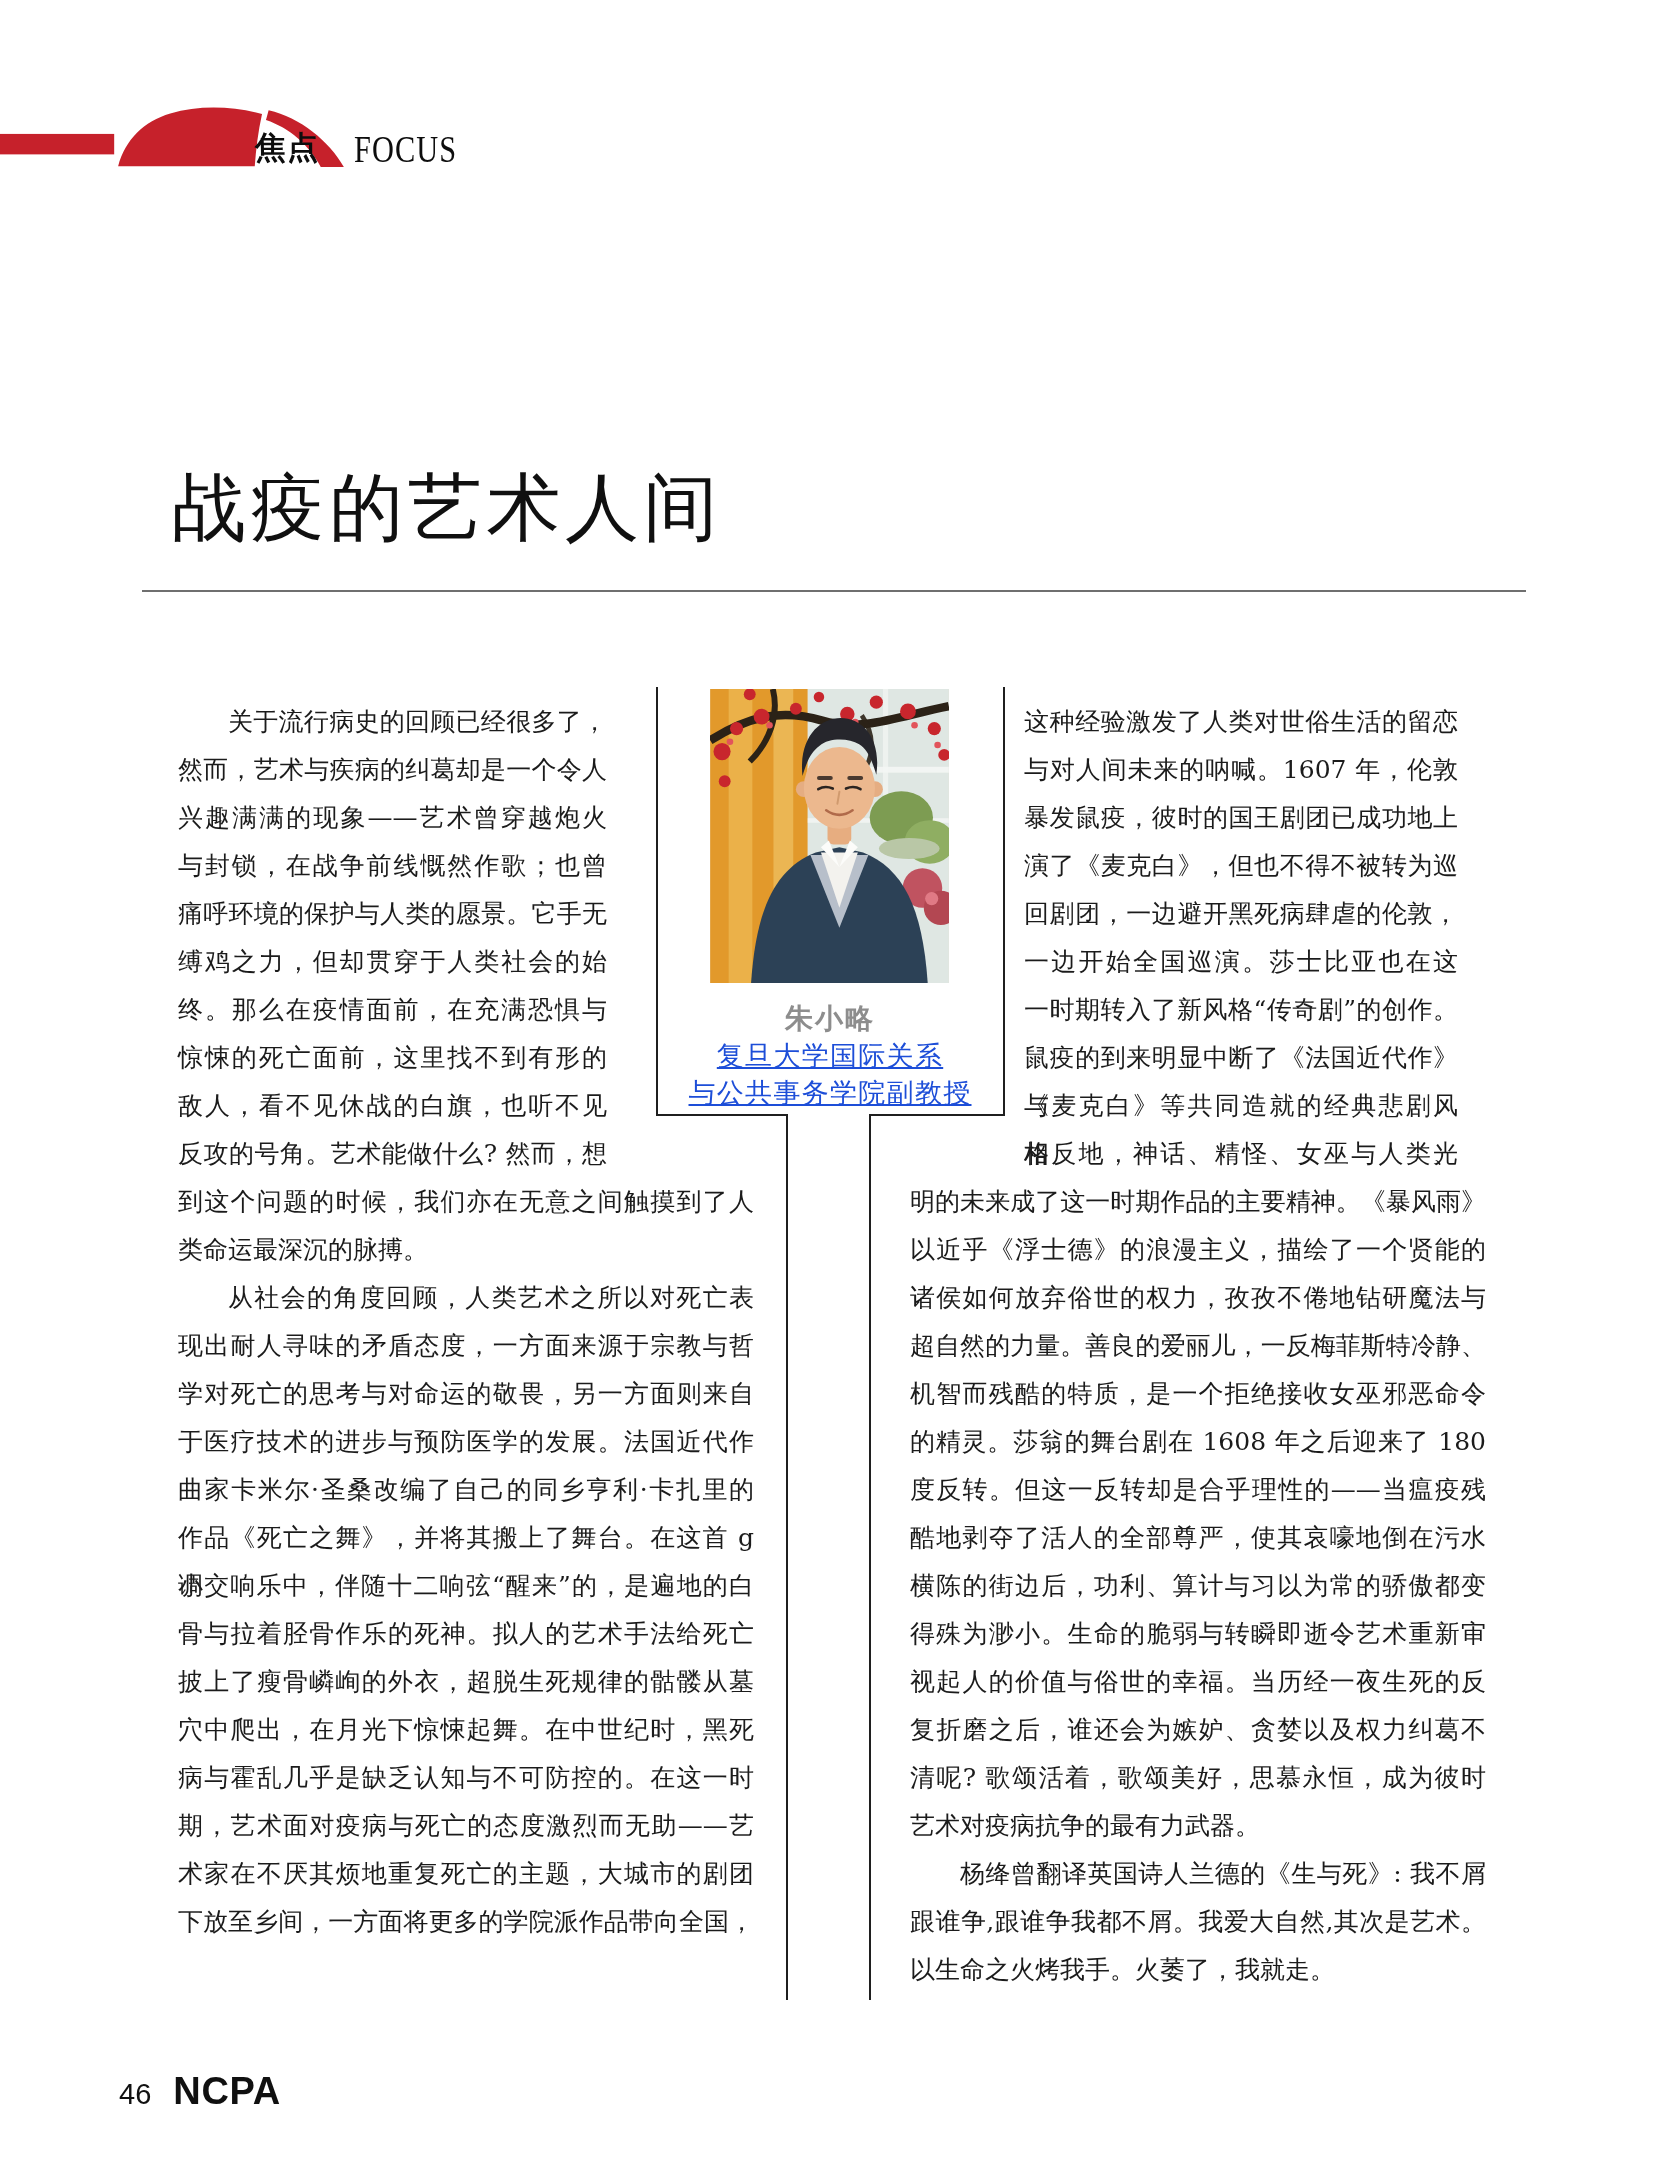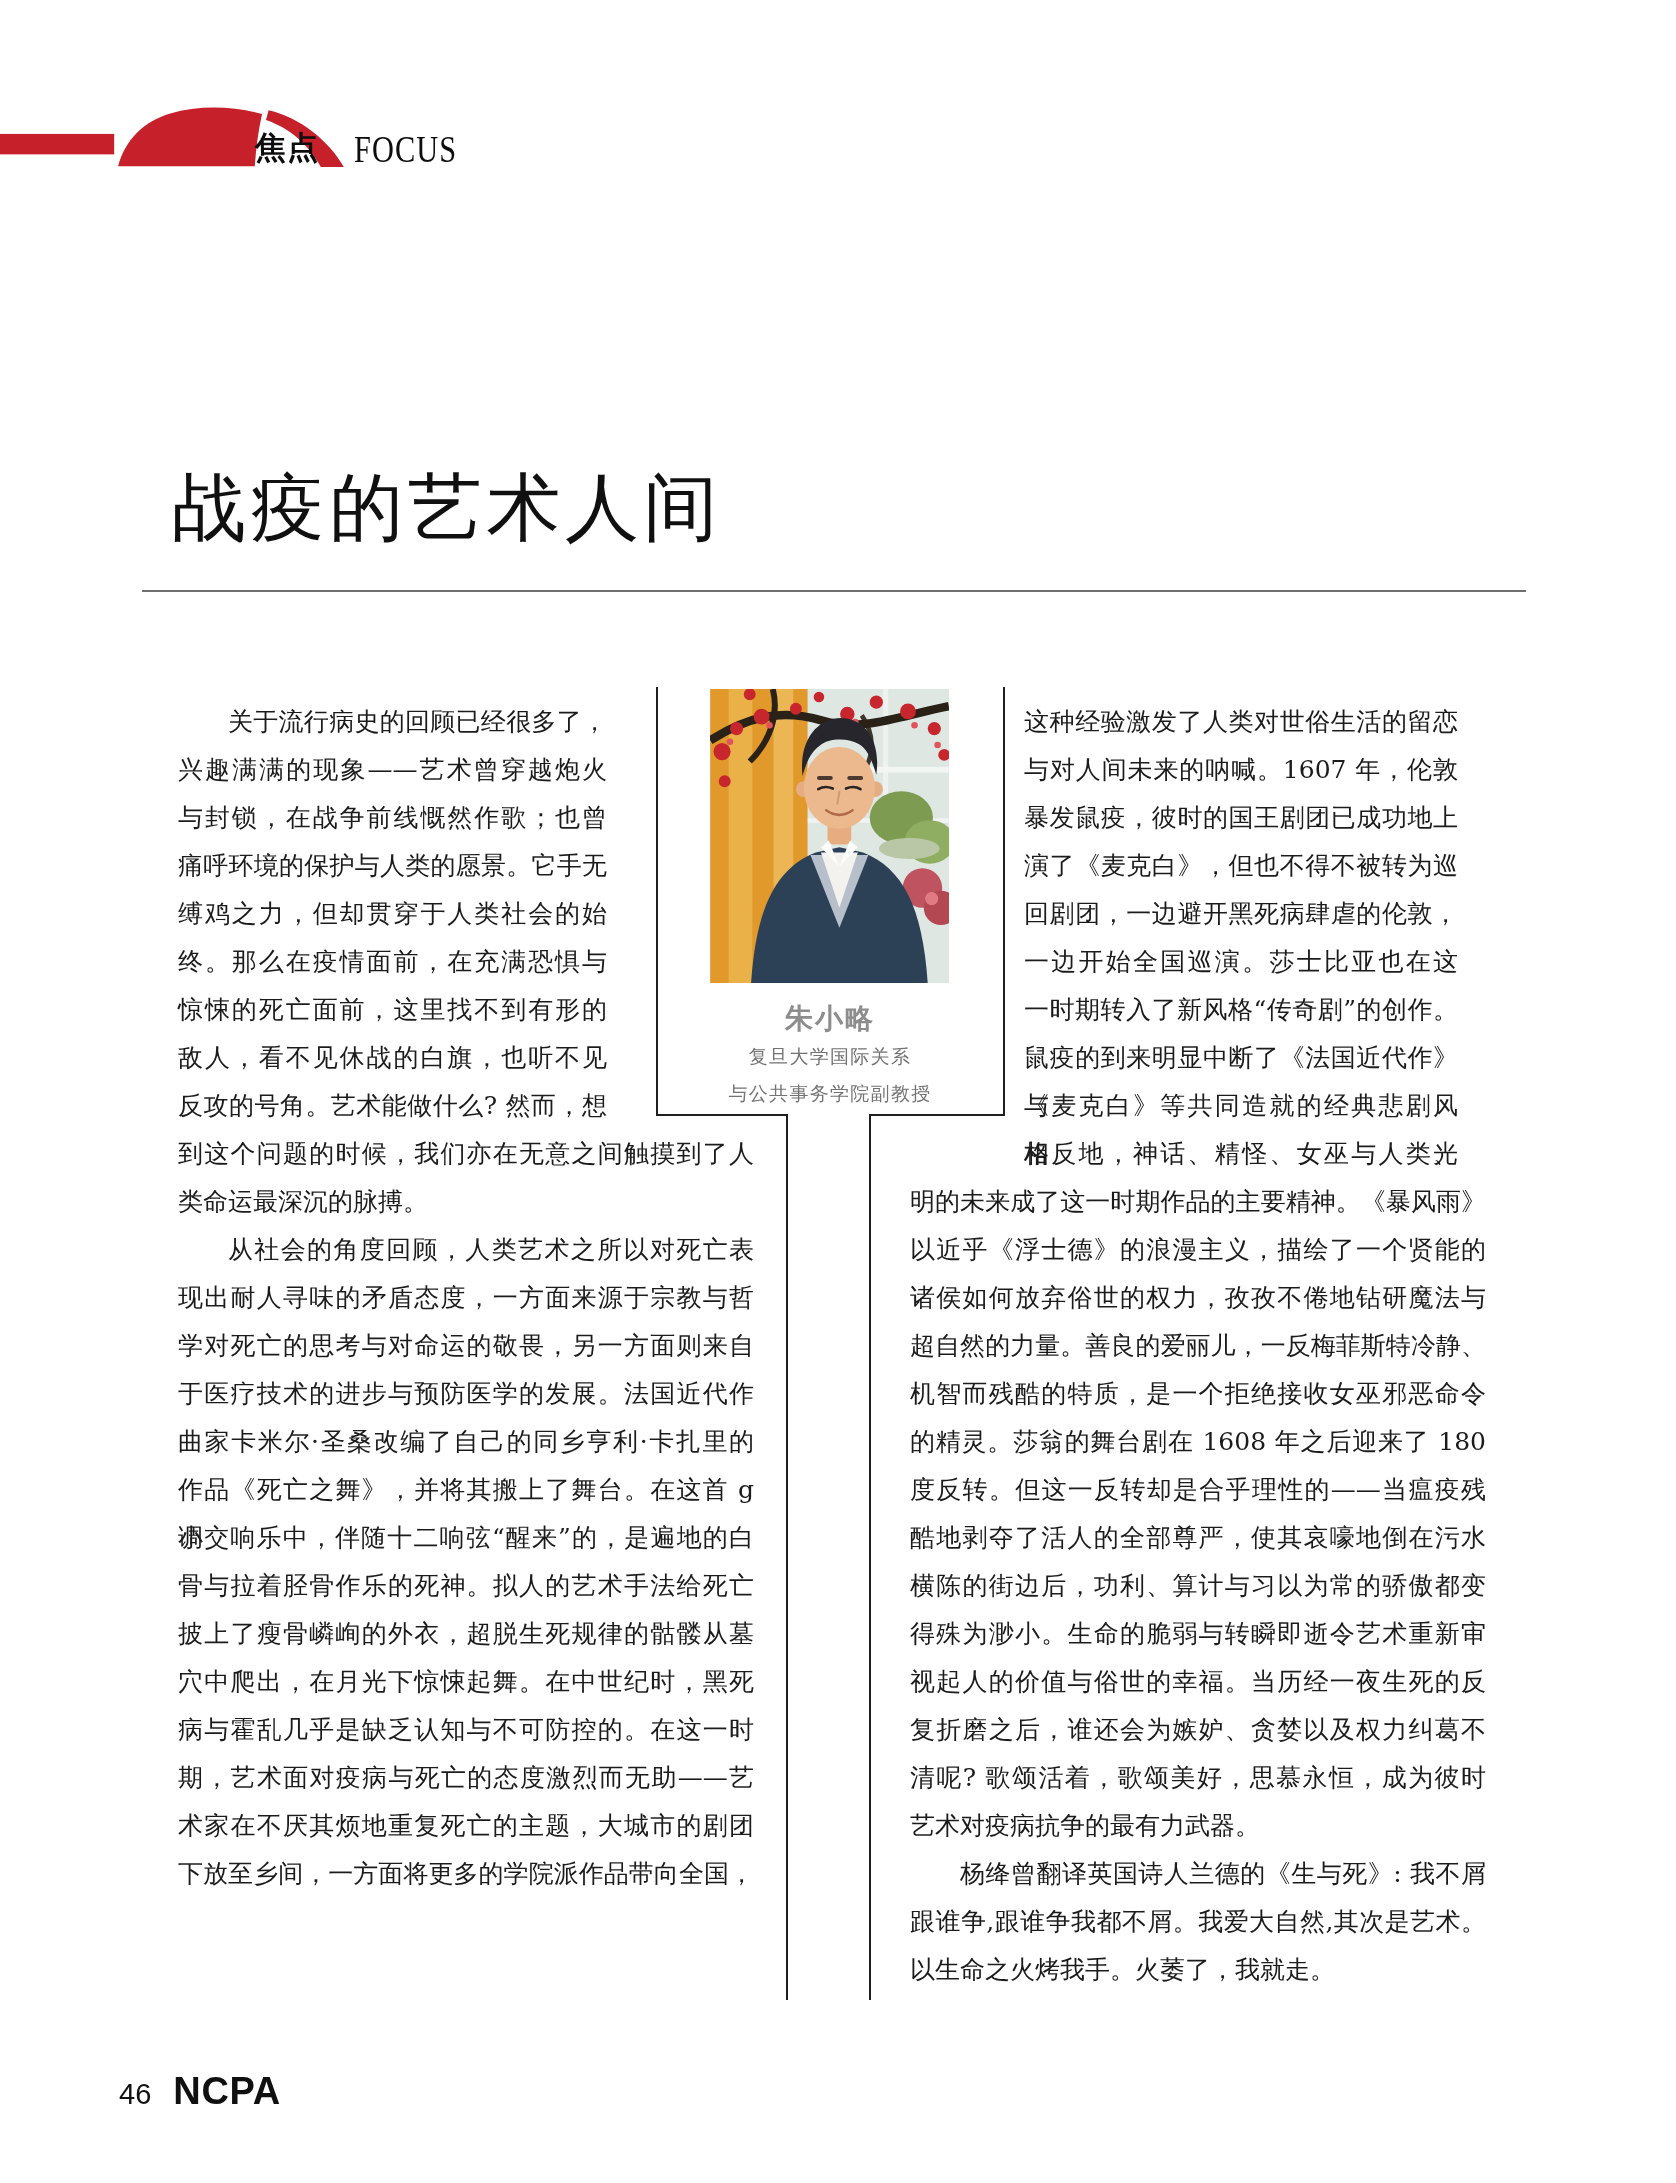--- a/index.html
+++ b/index.html
@@ -29,21 +29,21 @@
   .col-left  .narrow{width:429px;}
   .col-right .narrow{width:434px;margin-left:114px;}
   .indent{text-indent:50px;}
   .pend{text-align-last:left;}
 
   
   .photo-frame{position:absolute;left:710px;top:689px;width:239px;height:294px;}
   .author-caption{position:absolute;left:656px;top:1000px;width:348px;text-align:center;
                   font-family:"Liberation Sans",sans-serif;}
   .cap-name{font-weight:700;font-size:28px;line-height:38px;color:#8d8d8d;letter-spacing:2px;}
-  .cap-aff{font-weight:400;font-size:19px;line-height:37px;color:#737373;letter-spacing:1.3px;}
+  .cap-aff{font-weight:400;font-size:27px;line-height:37px;color:#1d4ed8;letter-spacing:1.3px;text-decoration:underline;}
 
   
   .vrule,.hrule{position:absolute;background:#1f1f1f;}
   .vrule{width:2px;}
   .hrule{height:2px;}
   .v-photo-left {left:656px; top:687px;height:429px;}
   .v-photo-right{left:1003px;top:687px;height:429px;}
   .h-shoulder-left {left:656px; top:1114px;width:132px;}
   .h-shoulder-right{left:869px;top:1114px;width:135px;}
   .v-div-left {left:786px;top:1114px;height:886px;}
@@ -67,20 +67,21 @@
     <path d="M407 166 C455 177 499 213 521 252 L486 252 C468 219 439 193 403 181 Z" fill="#c6212b"></path>
   </svg>
   <span class="hdr-cn">焦点</span>
   <span class="hdr-en">FOCUS</span>
 
   <h1 class="page-title">战疫的艺术人间</h1>
   <div class="title-rule"></div>
 
   <section class="col col-left">
       <div class="line narrow indent">关于流行病史的回顾已经很多了，</div>
+      <div class="line narrow">然而，艺术与疾病的纠葛却是一个令人</div>
       <div class="line narrow">兴趣满满的现象——艺术曾穿越炮火</div>
       <div class="line narrow">与封锁，在战争前线慨然作歌；也曾</div>
       <div class="line narrow">痛呼环境的保护与人类的愿景。它手无</div>
       <div class="line narrow">缚鸡之力，但却贯穿于人类社会的始</div>
       <div class="line narrow">终。那么在疫情面前，在充满恐惧与</div>
       <div class="line narrow">惊悚的死亡面前，这里找不到有形的</div>
       <div class="line narrow">敌人，看不见休战的白旗，也听不见</div>
       <div class="line narrow">反攻的号角。艺术能做什么? 然而，想</div>
       <div class="line">到这个问题的时候，我们亦在无意之间触摸到了人</div>
       <div class="line pend">类命运最深沉的脉搏。</div>

